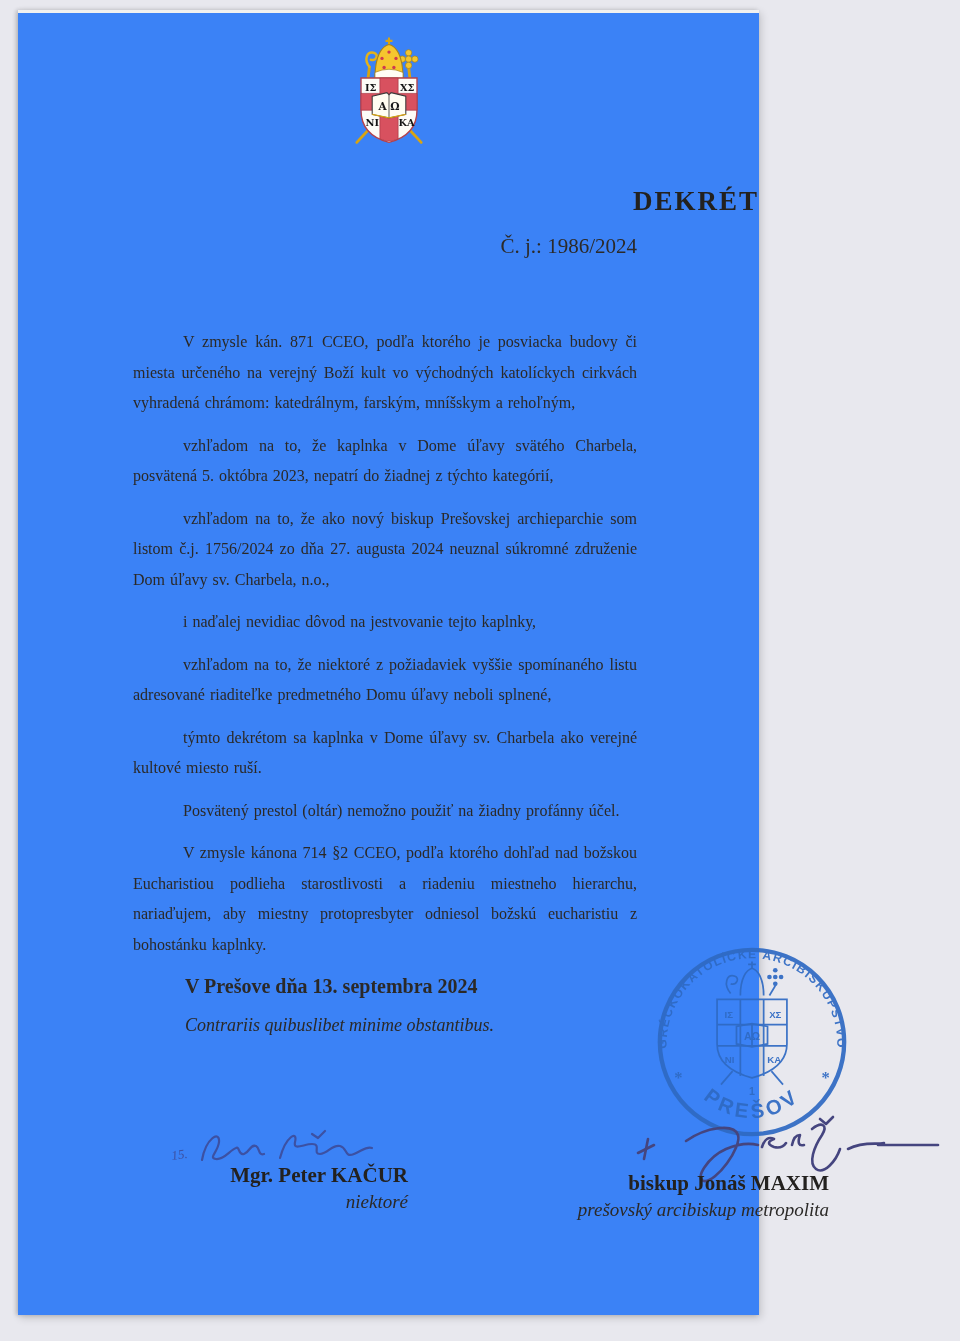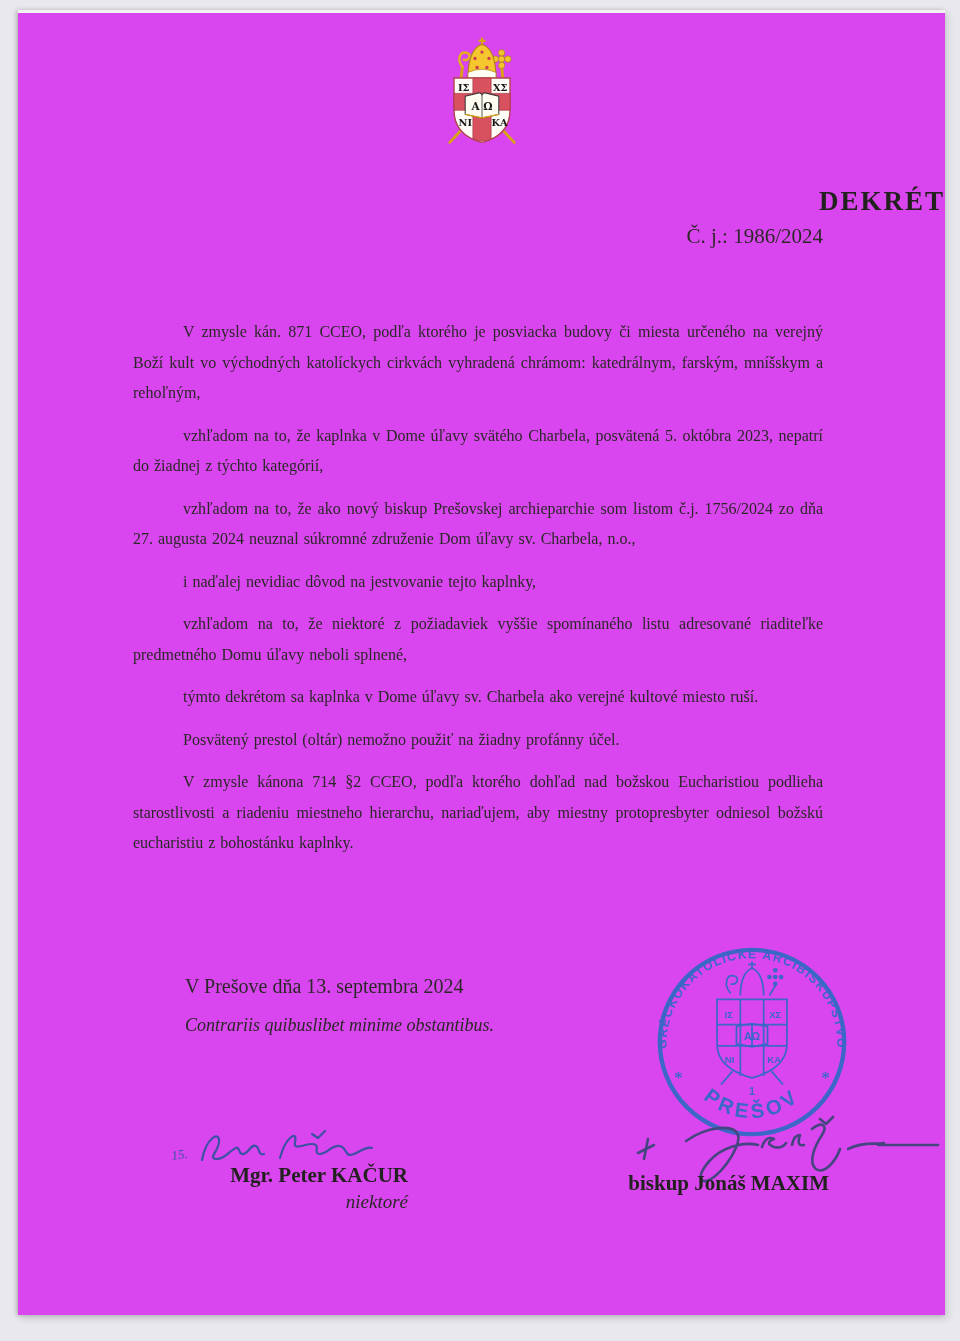--- a/index.html
+++ b/index.html
@@ -1,32 +1,32 @@
 <!DOCTYPE html>
 <html><head>
 <meta charset="utf-8">
 <style>
   html,body{margin:0;padding:0;}
   .stage{position:relative;width:960px;height:1341px;background:#e8e8ee;overflow:hidden;
          font-family:"Liberation Serif", serif;}
-  .paper{position:absolute;left:18px;top:10px;width:927px;height:1305px;background:#d946ef;
+  .paper{position:absolute;left:18px;top:10px;width:741px;height:1305px;background:#3b82f6;
          box-shadow:-2px 0 4px rgba(0,0,0,.18), 2px 3px 8px rgba(0,0,0,.16);}
   .paper::before{content:"";position:absolute;left:0;top:0;right:0;height:3px;background:#f1f1ef;}
   .content{position:relative;width:100%;height:100%;}
 
   .emblem-wrap{padding-top:26px;text-align:center;}
   .title{margin-top:20px;text-align:right;font-size:27px;font-weight:bold;color:#23211f;
          letter-spacing:2px;line-height:44px;}
-  .refline{margin-top:0;padding-right:122px;text-align:right;font-size:21px;color:#2c2a28;
+  .refline{margin-top:10px;padding-right:122px;text-align:right;font-size:21px;color:#2c2a28;
            line-height:26px;}
   .body-text{margin-top:68px;padding:0 122px 0 115px;color:#2b2927;}
   .body-text p{margin:0 0 12px 0;font-size:16px;line-height:30.5px;text-align:justify;
                text-indent:50px;word-spacing:1px;}
 
-  .place-date{position:absolute;left:167px;top:965px;font-size:20px;color:#2b2927;}
+  .place-date{position:absolute;left:167px;top:965px;font-size:20px;color:#2b2927;font-weight:bold;}
   .latin{position:absolute;left:167px;top:1005px;font-size:18px;font-style:italic;color:#2b2927;}
 
   .stamp{position:absolute;left:637px;top:935px;width:194px;height:194px;z-index:1;opacity:.92;}
   .hand-left{position:absolute;left:120px;top:1108px;z-index:2;}
   .hand-right{position:absolute;left:598px;top:1095px;z-index:2;}
 
   .sig{position:absolute;text-align:right;z-index:3;color:#23211f;}
   .sig-left{left:140px;top:1152px;width:250px;}
   .sig-right{left:529px;top:1160px;width:282px;}
   .sig .name{font-size:21px;font-weight:bold;line-height:26px;}
@@ -179,17 +179,18 @@
           <path d="M262,40 H322"></path>
         </g>
       </svg>
 
       <div class="sig sig-left">
         <div class="name">Mgr. Peter KAČUR</div>
         <div class="role">niektoré</div>
       </div>
       <div class="sig sig-right">
         <div class="name">biskup Jonáš MAXIM</div>
+        <div class="role">prešovský arcibiskup metropolita</div>
       </div>
 
     </div>
   </div>
 </div>
 
 </body></html>

